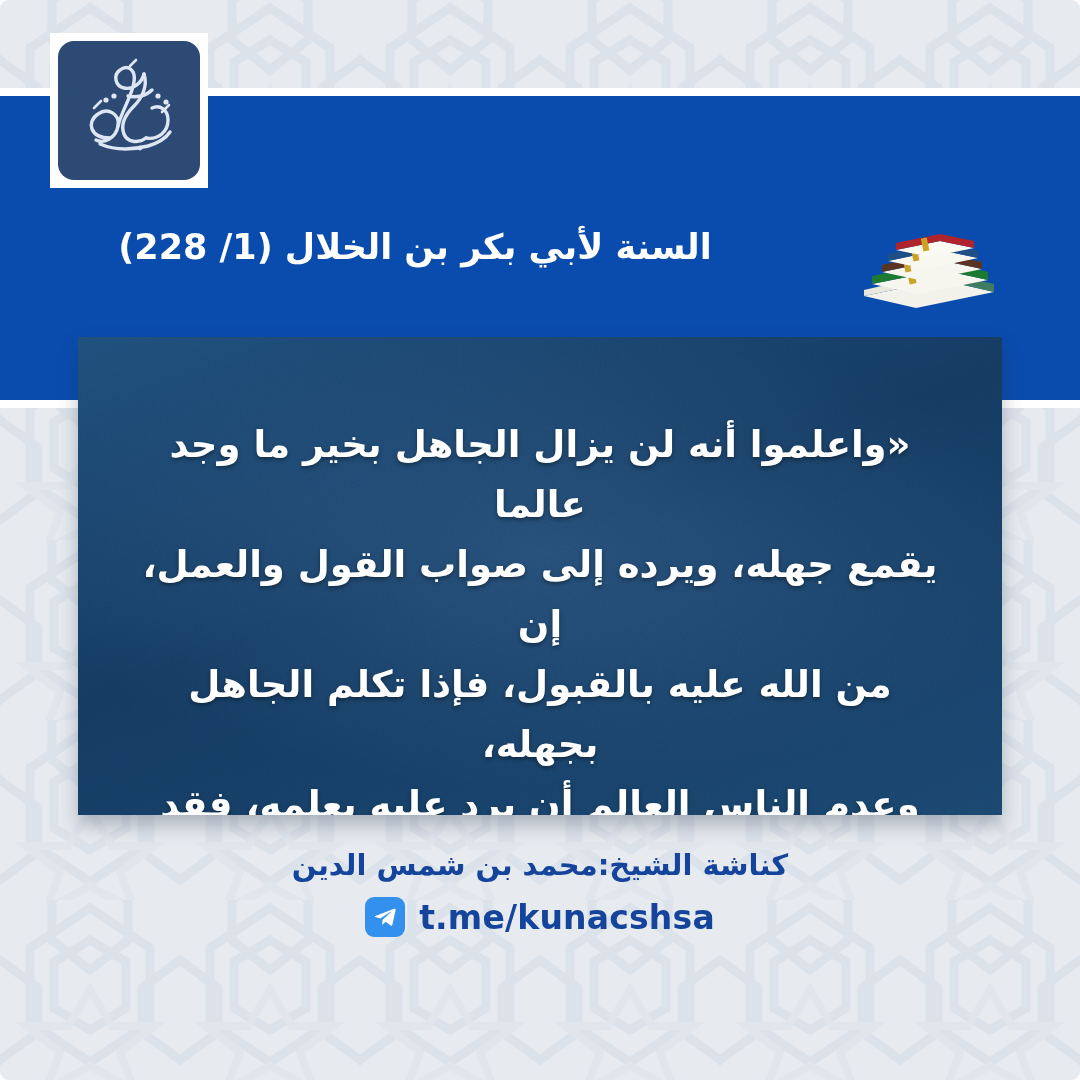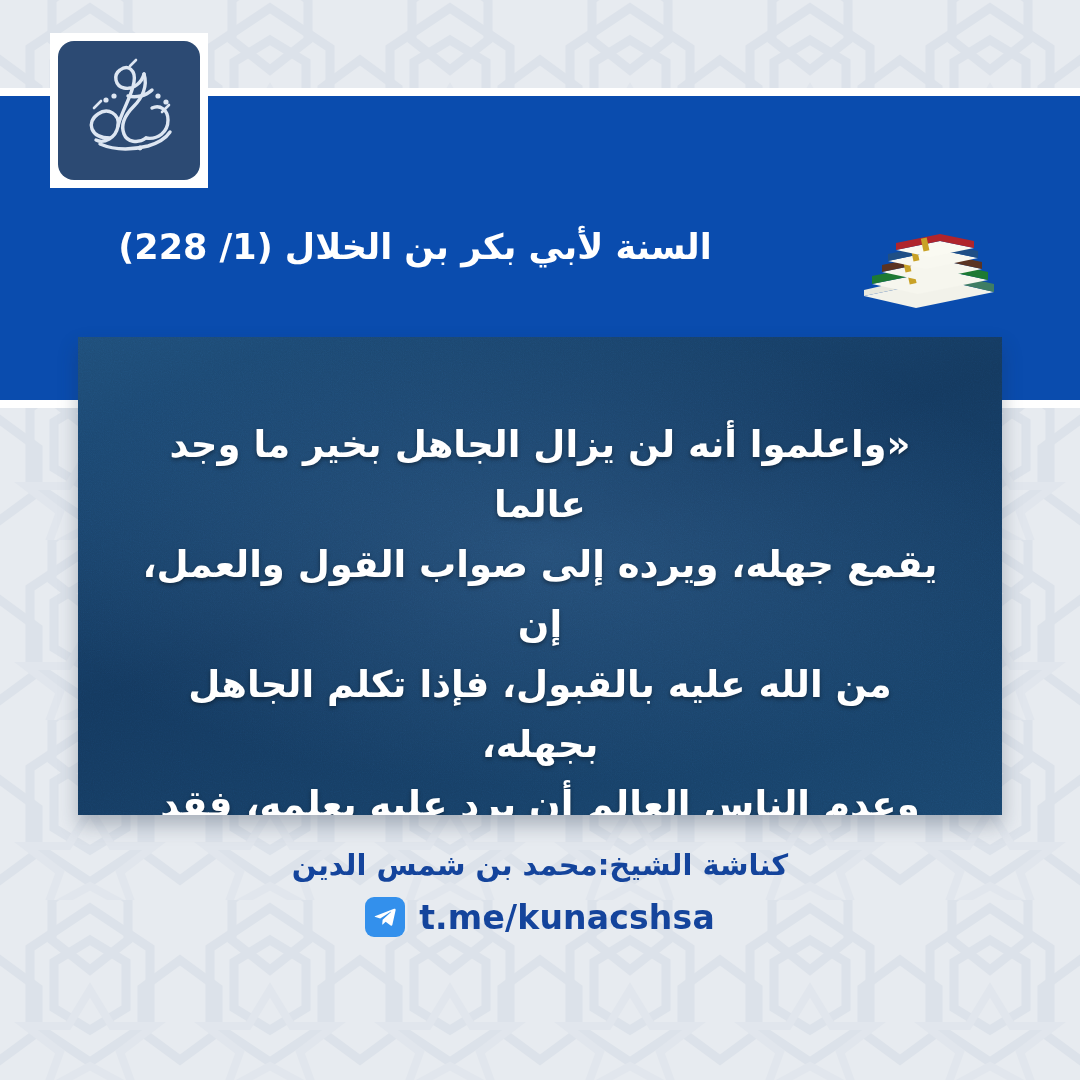--- a/index.html
+++ b/index.html
@@ -13,20 +13,21 @@
     overflow: hidden;
   }
 
   
   #poster {
     position: relative;
     width: 1080px;
     height: 1080px;
     background: #e7ebf0;
     overflow: hidden;
+    border-radius: 9px;
   }
 
   
   #bg-pattern {
     position: absolute;
     inset: 0;
     opacity: 1;
   }
 
   

